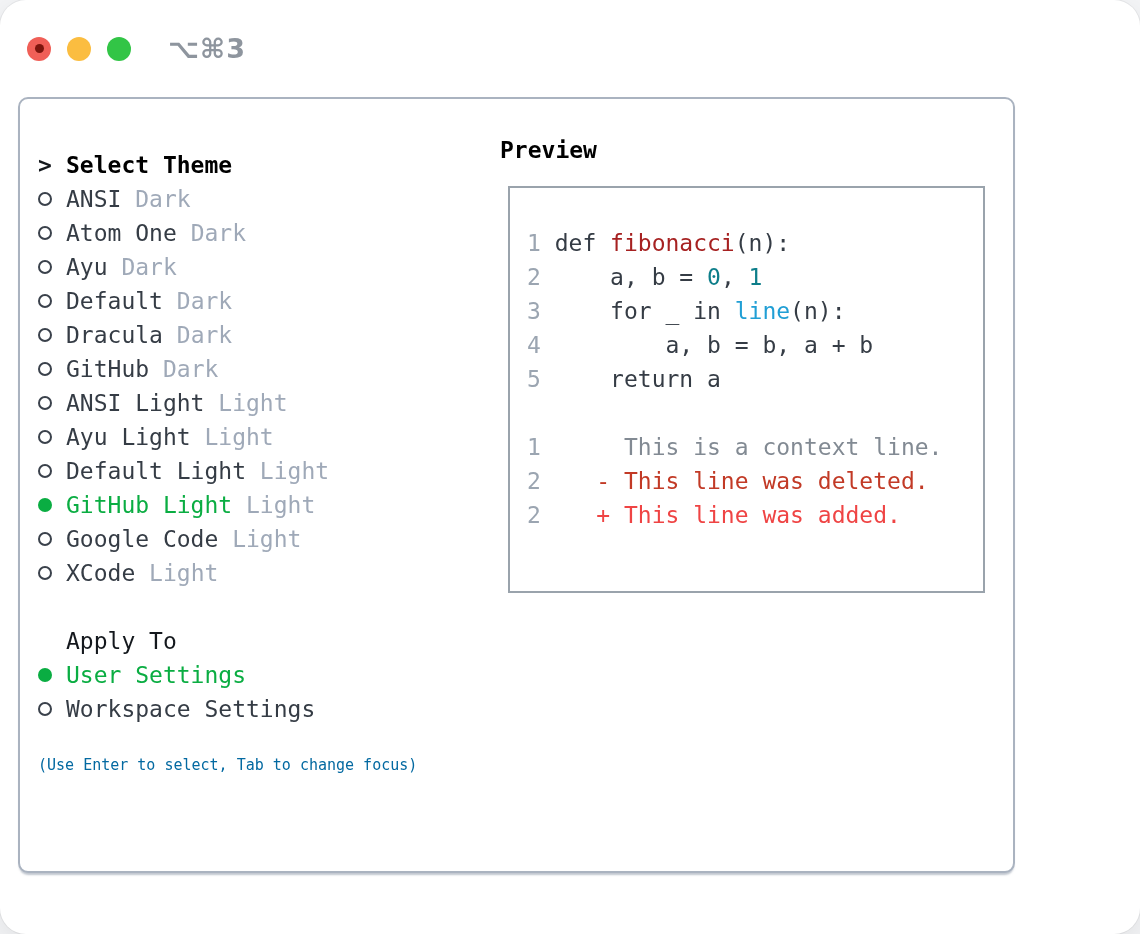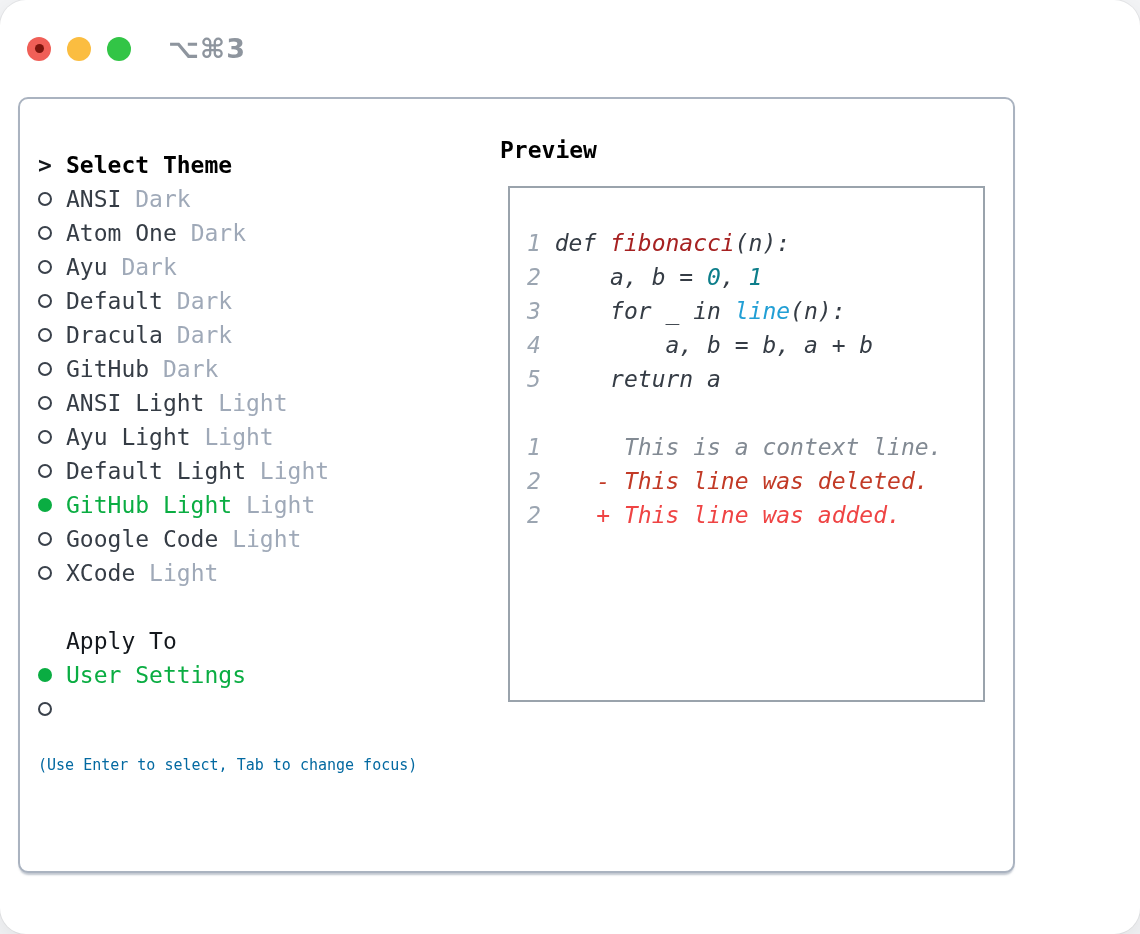--- a/index.html
+++ b/index.html
@@ -65,26 +65,25 @@
   .apply-hdr{color:#14181d;}
   .section-gap{height:34px;}
   .hint{
     margin-top:22px;width:420px;
     font-size:15px;line-height:34px;color:#0369a1;
   }
   
   .preview-title-row{height:34px;display:flex;align-items:center;}
   .preview-box{
     margin-top:19px;margin-left:8px;
-    width:477px;height:516px;box-sizing:border-box;
+    width:477px;height:407px;box-sizing:border-box;
     border:2px solid #9aa3ac;
     background:#fff;
     padding:38px 0 0 17px;
     overflow:hidden;
-    font-style:italic;
   }
   .code-line{height:34px;font-size:23px;white-space:pre;line-height:34px;}
   .lineno{color:#9ba5b1;}
   .plain{color:#353c45;}
   .func{color:#a62121;}
   .num{color:#0d7e8a;}
   .builtin{color:#219fd5;}
   .ctx{color:#828a93;}
   .del{color:#c23a26;text-align:right;}
   .add{color:#ef4444;}
@@ -130,21 +129,21 @@
 
       <div class="section-gap"></div>
 
       <div class="row">
         <span class="marker"></span>
         <span class="apply-hdr">Apply To</span>
       </div>
 
       <div id="apply-list">
           <div class="row selected"><span class="marker"><span class="radio sel"></span></span><span class="item-name">User Settings</span></div>
-          <div class="row"><span class="marker"><span class="radio"></span></span></div>
+          <div class="row"><span class="marker"><span class="radio"></span></span><span class="item-name">Workspace Settings</span></div>
         </div>
 
       <div class="hint">(Use Enter to select, Tab to change focus)</div>
     </div>
 
     <div class="right-col">
       <div class="preview-title-row">
         <span class="hdr">Preview</span>
       </div>
       <div class="preview-box" id="preview-box">

